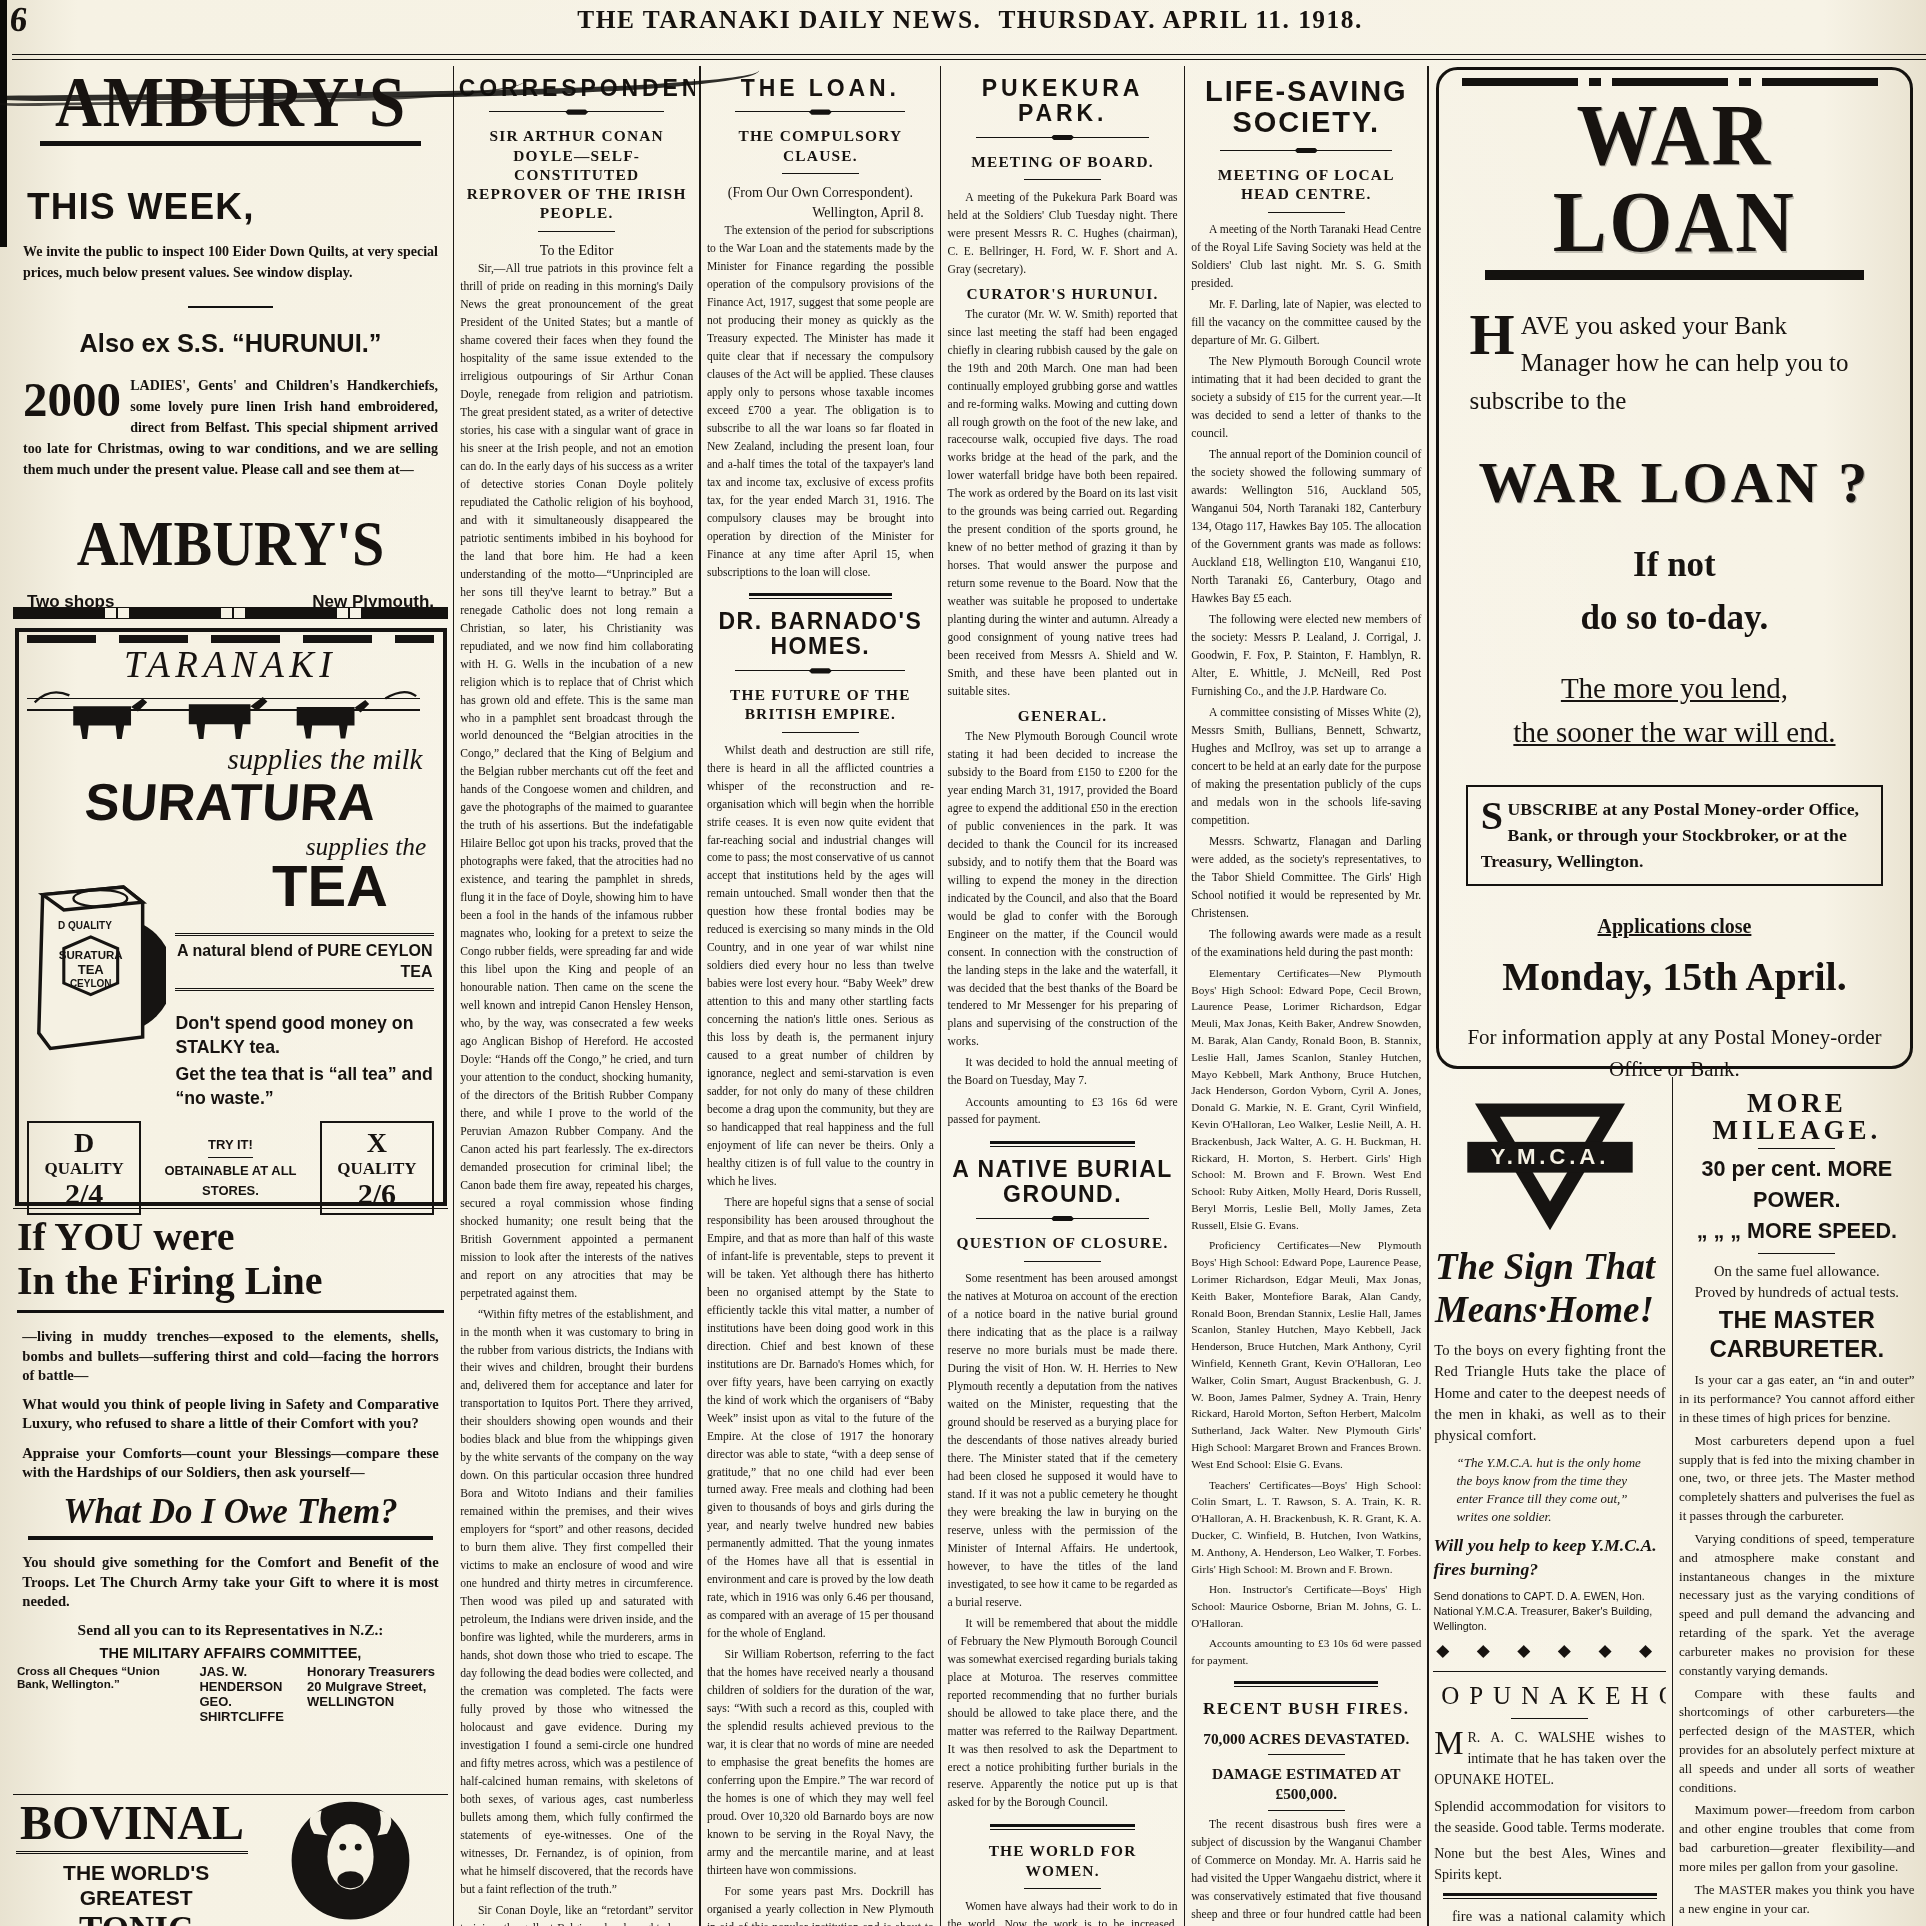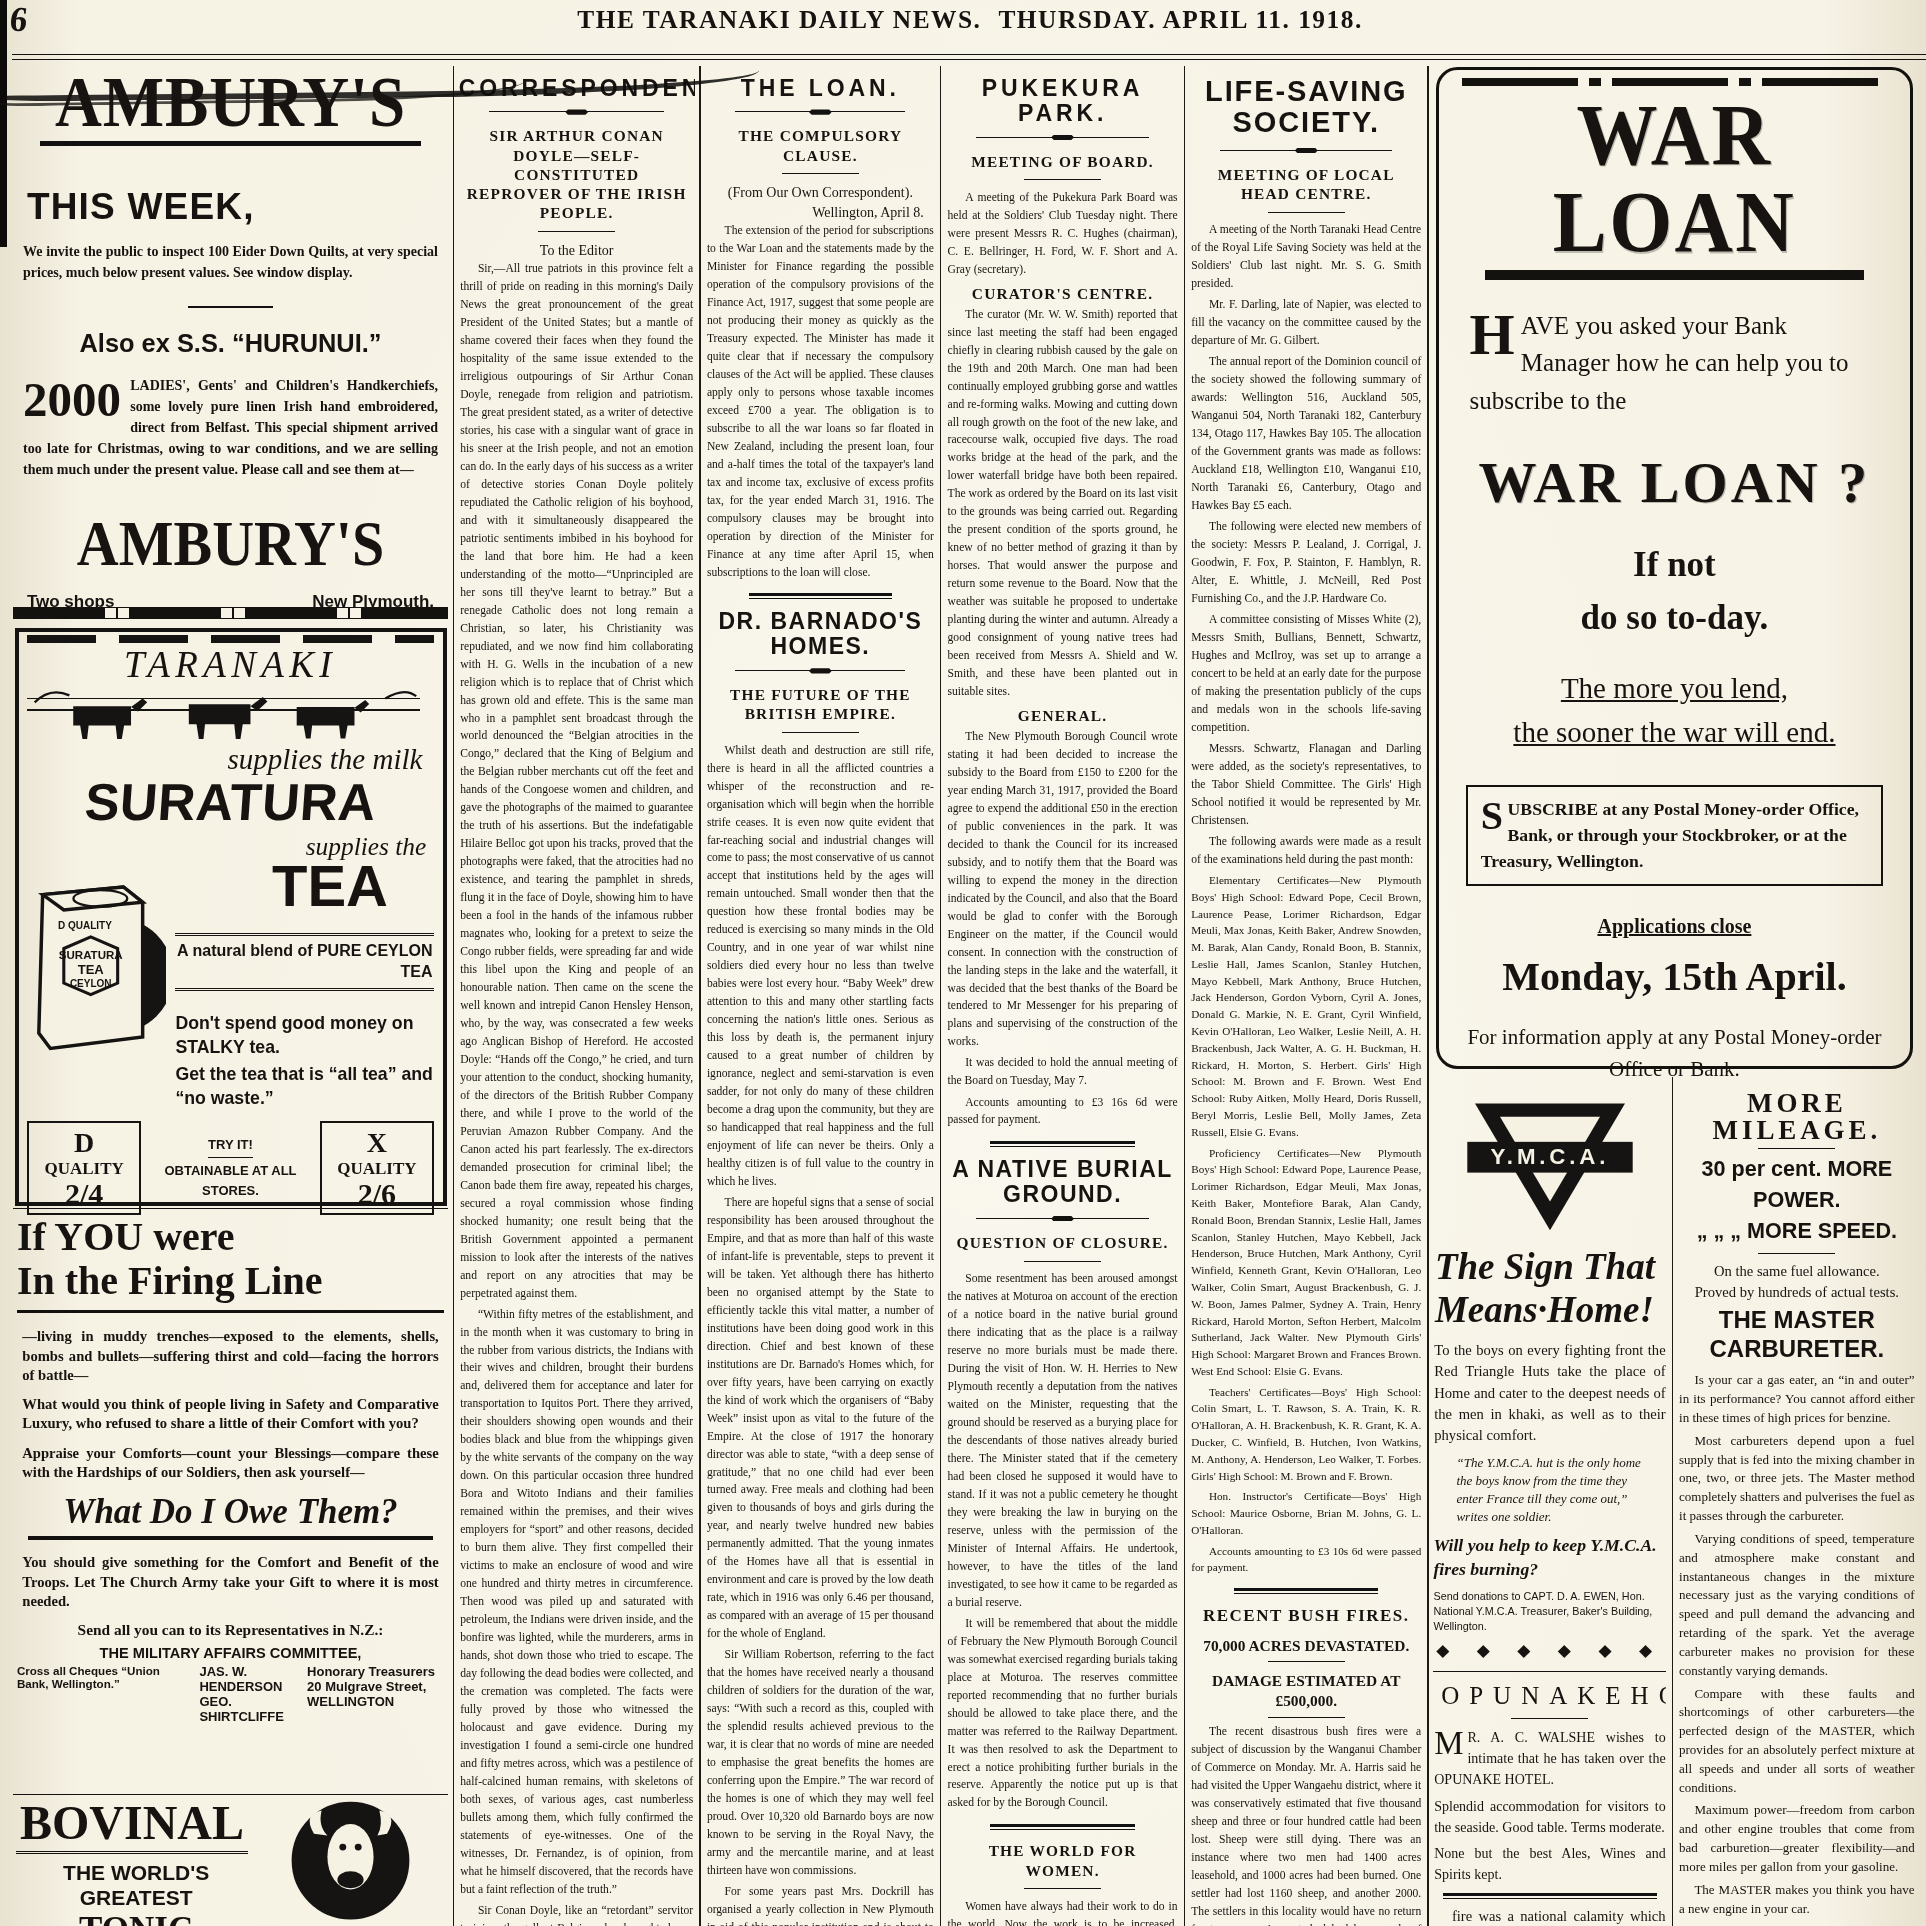--- a/index.html
+++ b/index.html
@@ -305,21 +305,21 @@
     </section>
 
     <div class="vrule"></div>
 
     <section class="col col-4">
       <h2 class="art-head">PUKEKURA PARK.</h2>
       <div class="div1"></div>
       <div class="art-sub">MEETING OF BOARD.</div>
       <div class="div2"></div>
       <p class="body">A meeting of the Pukekura Park Board was held at the Soldiers' Club Tuesday night.  There were present Messrs R. C. Hughes (chairman), C. E. Bellringer, H. Ford, W. F. Short and A. Gray (secretary).</p>
-      <div class="art-sub" style="margin-top:5.4px;">CURATOR'S CENTRE.</div>
+      <div class="art-sub" style="margin-top:5.4px;">CURATOR'S HURUNUI.</div>
       <p class="body">The curator (Mr. W. W. Smith) reported that since last meeting the staff had been engaged chiefly in clearing rubbish caused by the gale on the 19th and 20th March.  One man had been continually employed grubbing gorse and wattles and re-forming walks.  Mowing and cutting down all rough growth on the foot of the new lake, and racecourse walk, occupied five days.  The road works bridge at the head of the park, and the lower waterfall bridge have both been repaired.  The work as ordered by the Board on its last visit to the grounds was being carried out.  Regarding the present condition of the sports ground, he knew of no better method of grazing it than by horses.  That would answer the purpose and return some revenue to the Board.  Now that the weather was suitable he proposed to undertake planting during the winter and autumn.  Already a good consignment of young native trees had been received from Messrs A. Shield and W. Smith, and these have been planted out in suitable sites.</p>
       <div class="art-sub" style="margin-top:5.4px;">GENERAL.</div>
       <p class="body">The New Plymouth Borough Council wrote stating it had been decided to increase the subsidy to the Board from £150 to £200 for the year ending March 31, 1917, provided the Board agree to expend the additional £50 in the erection of public conveniences in the park.  It was decided to thank the Council for its increased subsidy, and to notify them that the Board was willing to expend the money in the direction indicated by the Council, and also that the Board would be glad to confer with the Borough Engineer on the matter, if the Council would consent.  In connection with the construction of the landing steps in the lake and the waterfall, it was decided that the best thanks of the Board be tendered to Mr Messenger for his preparing of plans and supervising of the construction of the works.</p>
       <p class="body">It was decided to hold the annual meeting of the Board on Tuesday, May 7.</p>
       <p class="body">Accounts amounting to £3 16s 6d were passed for payment.</p>
       <div class="div-dbl"></div>
       <h2 class="art-head" style="letter-spacing:1.5px;font-size:23px;">A NATIVE BURIAL GROUND.</h2>
       <div class="div1"></div>
       <div class="art-sub">QUESTION OF CLOSURE.</div>
       <div class="div2"></div>
@@ -339,20 +339,21 @@
     <div class="vrule"></div>
 
     <section class="col col-5">
       <h2 class="art-head" style="letter-spacing:1.9px;font-size:29px;">LIFE-SAVING SOCIETY.</h2>
       <div class="div1"></div>
       <div class="art-sub">MEETING OF LOCAL HEAD CENTRE.</div>
       <div class="div2"></div>
       <div>
           <p class="body">A meeting of the North Taranaki Head Centre of the Royal Life Saving Society was held at the Soldiers' Club last night.  Mr. S. G. Smith presided.</p>
           <p class="body">Mr. F. Darling, late of Napier, was elected to fill the vacancy on the committee caused by the departure of Mr. G. Gilbert.</p>
+          <p class="body">The New Plymouth Borough Council wrote intimating that it had been decided to grant the society a subsidy of £15 for the current year.—It was decided to send a letter of thanks to the council.</p>
           <p class="body">The annual report of the Dominion council of the society showed the following summary of awards: Wellington 516, Auckland 505, Wanganui 504, North Taranaki 182, Canterbury 134, Otago 117, Hawkes Bay 105.  The allocation of the Government grants was made as follows: Auckland £18, Wellington £10, Wanganui £10, North Taranaki £6, Canterbury, Otago and Hawkes Bay £5 each.</p>
           <p class="body">The following were elected new members of the society: Messrs P. Lealand, J. Corrigal, J. Goodwin, F. Fox, P. Stainton, F. Hamblyn, R. Alter, E. Whittle, J. McNeill, Red Post Furnishing Co., and the J.P. Hardware Co.</p>
           <p class="body">A committee consisting of Misses White (2), Messrs Smith, Bullians, Bennett, Schwartz, Hughes and McIlroy, was set up to arrange a concert to be held at an early date for the purpose of making the presentation publicly of the cups and medals won in the schools life-saving competition.</p>
           <p class="body">Messrs. Schwartz, Flanagan and Darling were added, as the society's representatives, to the Tabor Shield Committee.  The Girls' High School notified it would be represented by Mr. Christensen.</p>
           <p class="body">The following awards were made as a result of the examinations held during the past month:</p>
         </div>
       <div>
           <p class="names">Elementary Certificates—New Plymouth Boys' High School: Edward Pope, Cecil Brown, Laurence Pease, Lorimer Richardson, Edgar Meuli, Max Jonas, Keith Baker, Andrew Snowden, M. Barak, Alan Candy, Ronald Boon, B. Stannix, Leslie Hall, James Scanlon, Stanley Hutchen, Mayo Kebbell, Mark Anthony, Bruce Hutchen, Jack Henderson, Gordon Vyborn, Cyril A. Jones, Donald G. Markie, N. E. Grant, Cyril Winfield, Kevin O'Halloran, Leo Walker, Leslie Neill, A. H. Brackenbush, Jack Walter, A. G. H. Buckman, H. Rickard, H. Morton, S. Herbert.  Girls' High School: M. Brown and F. Brown.  West End School: Ruby Aitken, Molly Heard, Doris Russell, Beryl Morris, Leslie Bell, Molly James, Zeta Russell, Elsie G. Evans.</p>
           <p class="names">Proficiency Certificates—New Plymouth Boys' High School: Edward Pope, Laurence Pease, Lorimer Richardson, Edgar Meuli, Max Jonas, Keith Baker, Montefiore Barak, Alan Candy, Ronald Boon, Brendan Stannix, Leslie Hall, James Scanlon, Stanley Hutchen, Mayo Kebbell, Jack Henderson, Bruce Hutchen, Mark Anthony, Cyril Winfield, Kenneth Grant, Kevin O'Halloran, Leo Walker, Colin Smart, August Brackenbush, G. J. W. Boon, James Palmer, Sydney A. Train, Henry Rickard, Harold Morton, Sefton Herbert, Malcolm Sutherland, Jack Walter.  New Plymouth Girls' High School: Margaret Brown and Frances Brown.  West End School: Elsie G. Evans.</p>
           <p class="names">Teachers' Certificates—Boys' High School: Colin Smart, L. T. Rawson, S. A. Train, K. R. O'Halloran, A. H. Brackenbush, K. R. Grant, K. A. Ducker, C. Winfield, B. Hutchen, Ivon Watkins, M. Anthony, A. Henderson, Leo Walker, T. Forbes.  Girls' High School: M. Brown and F. Brown.</p>

